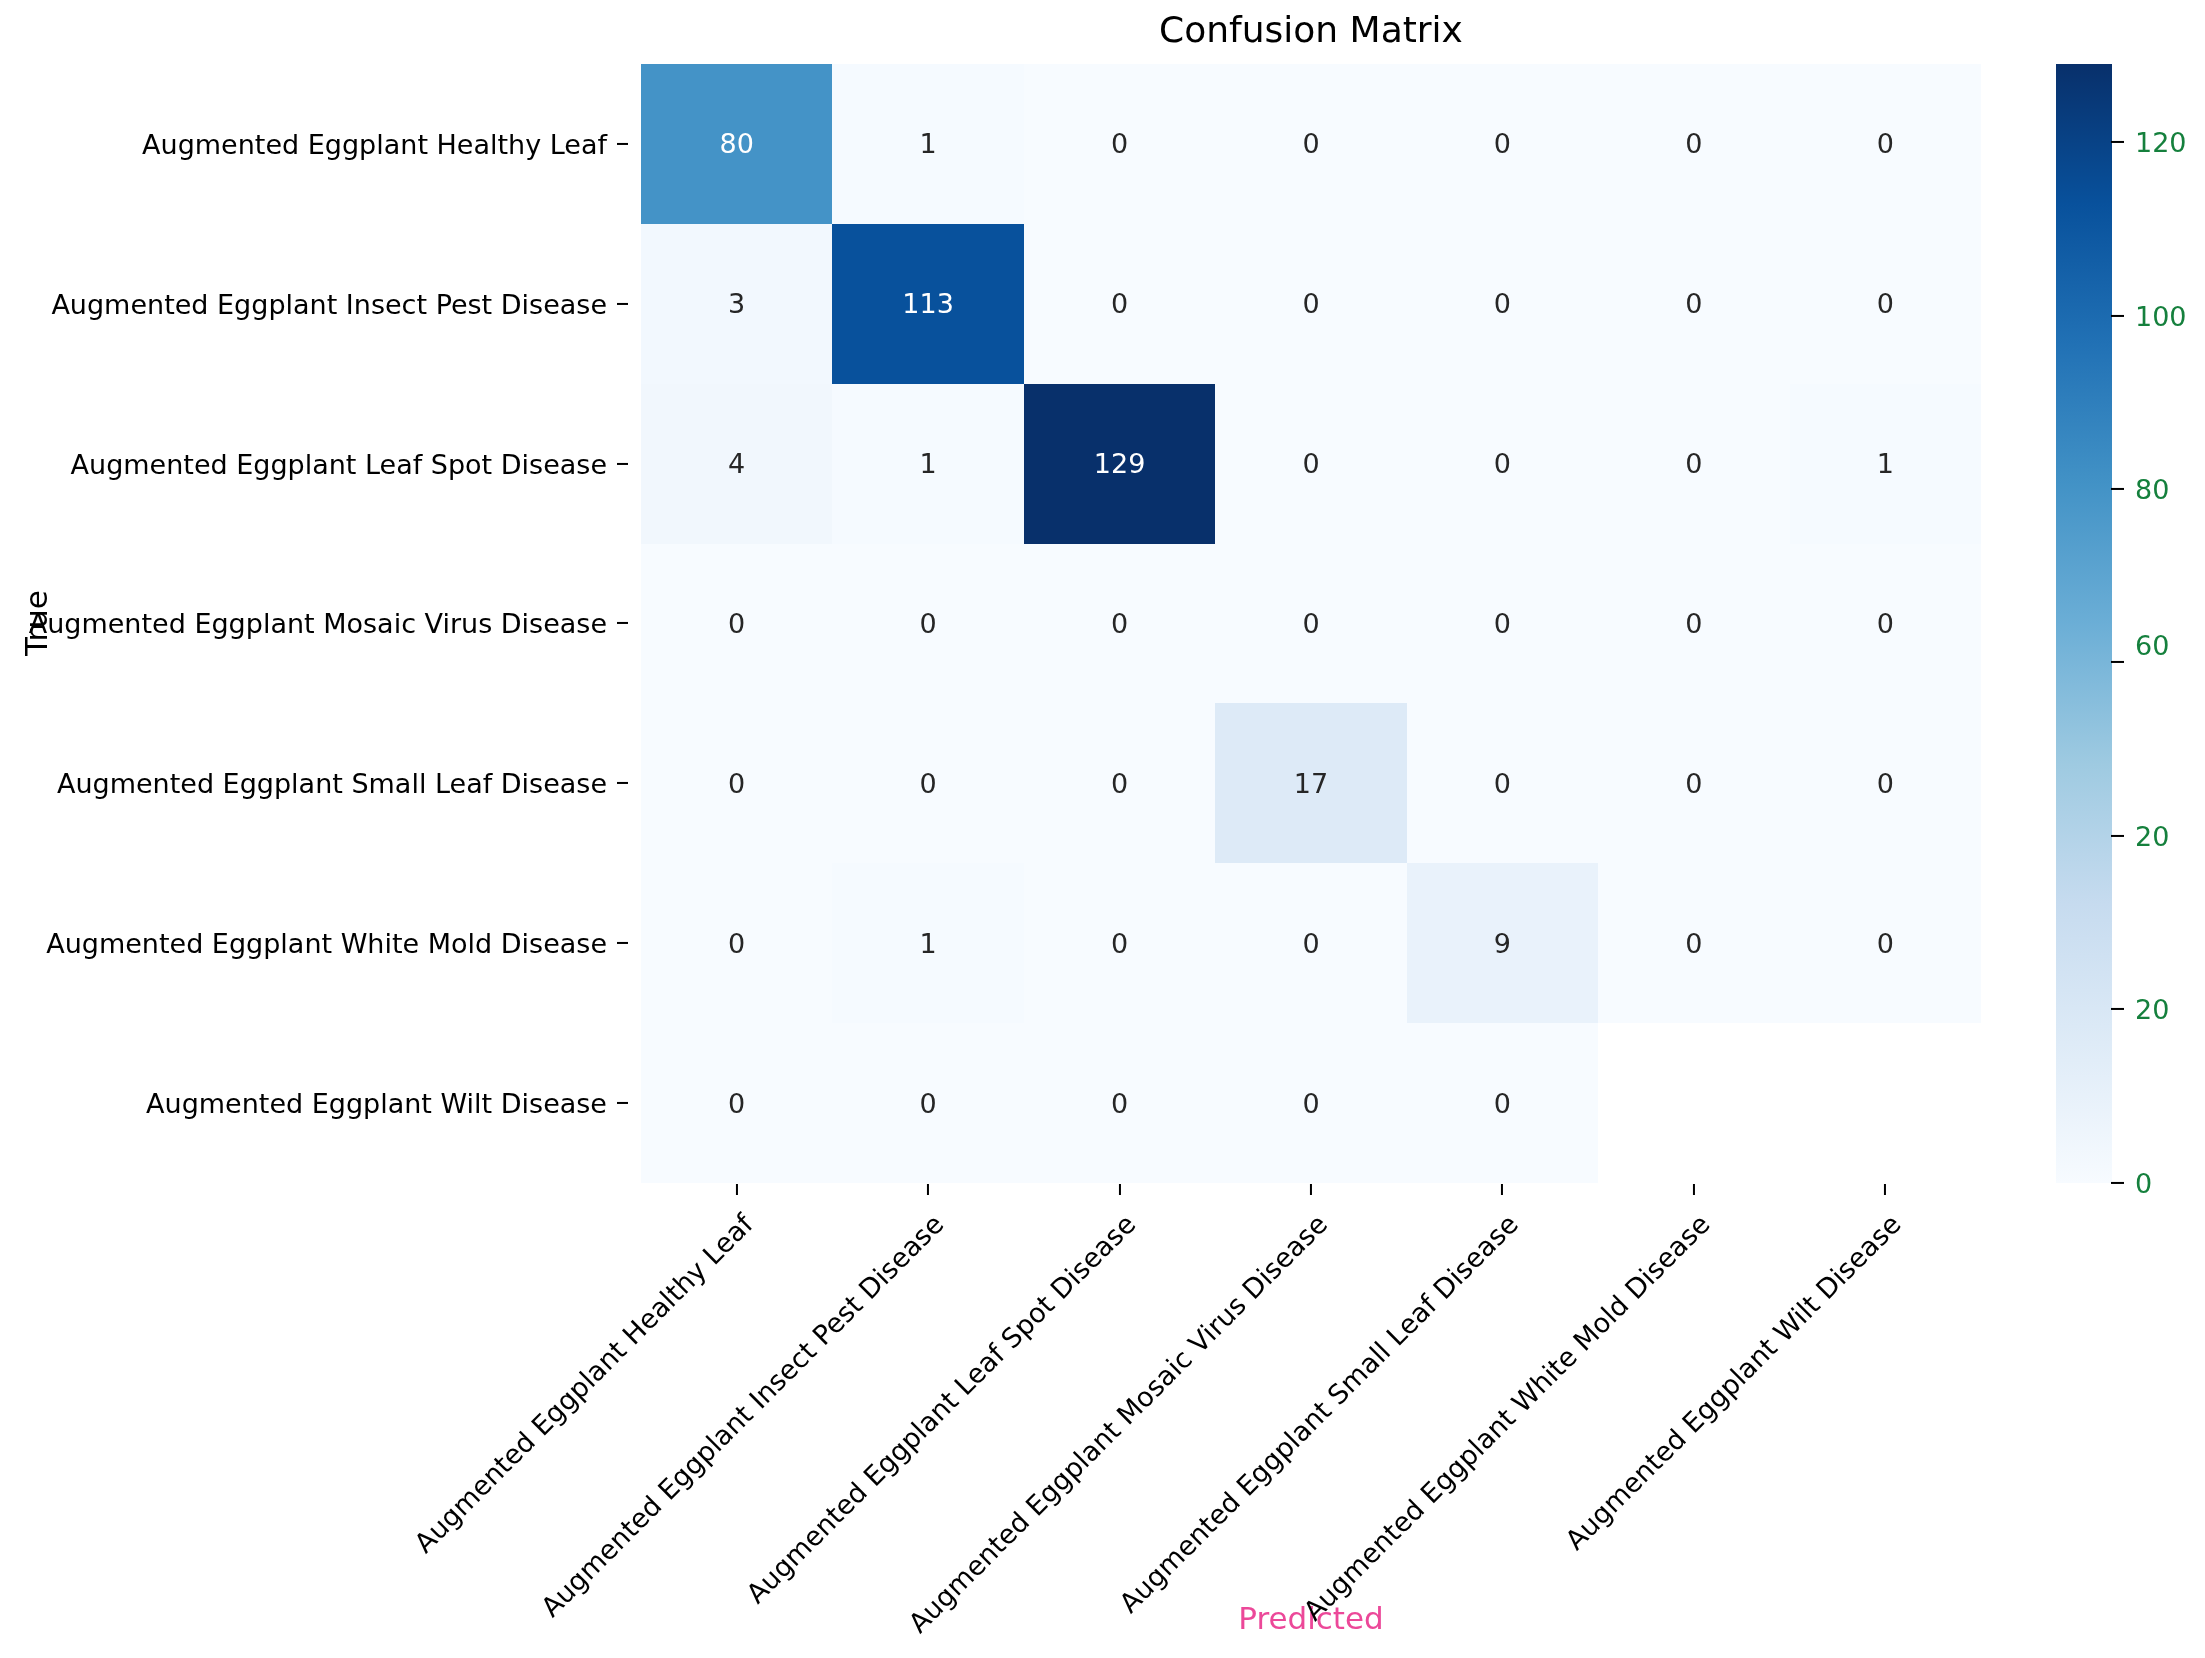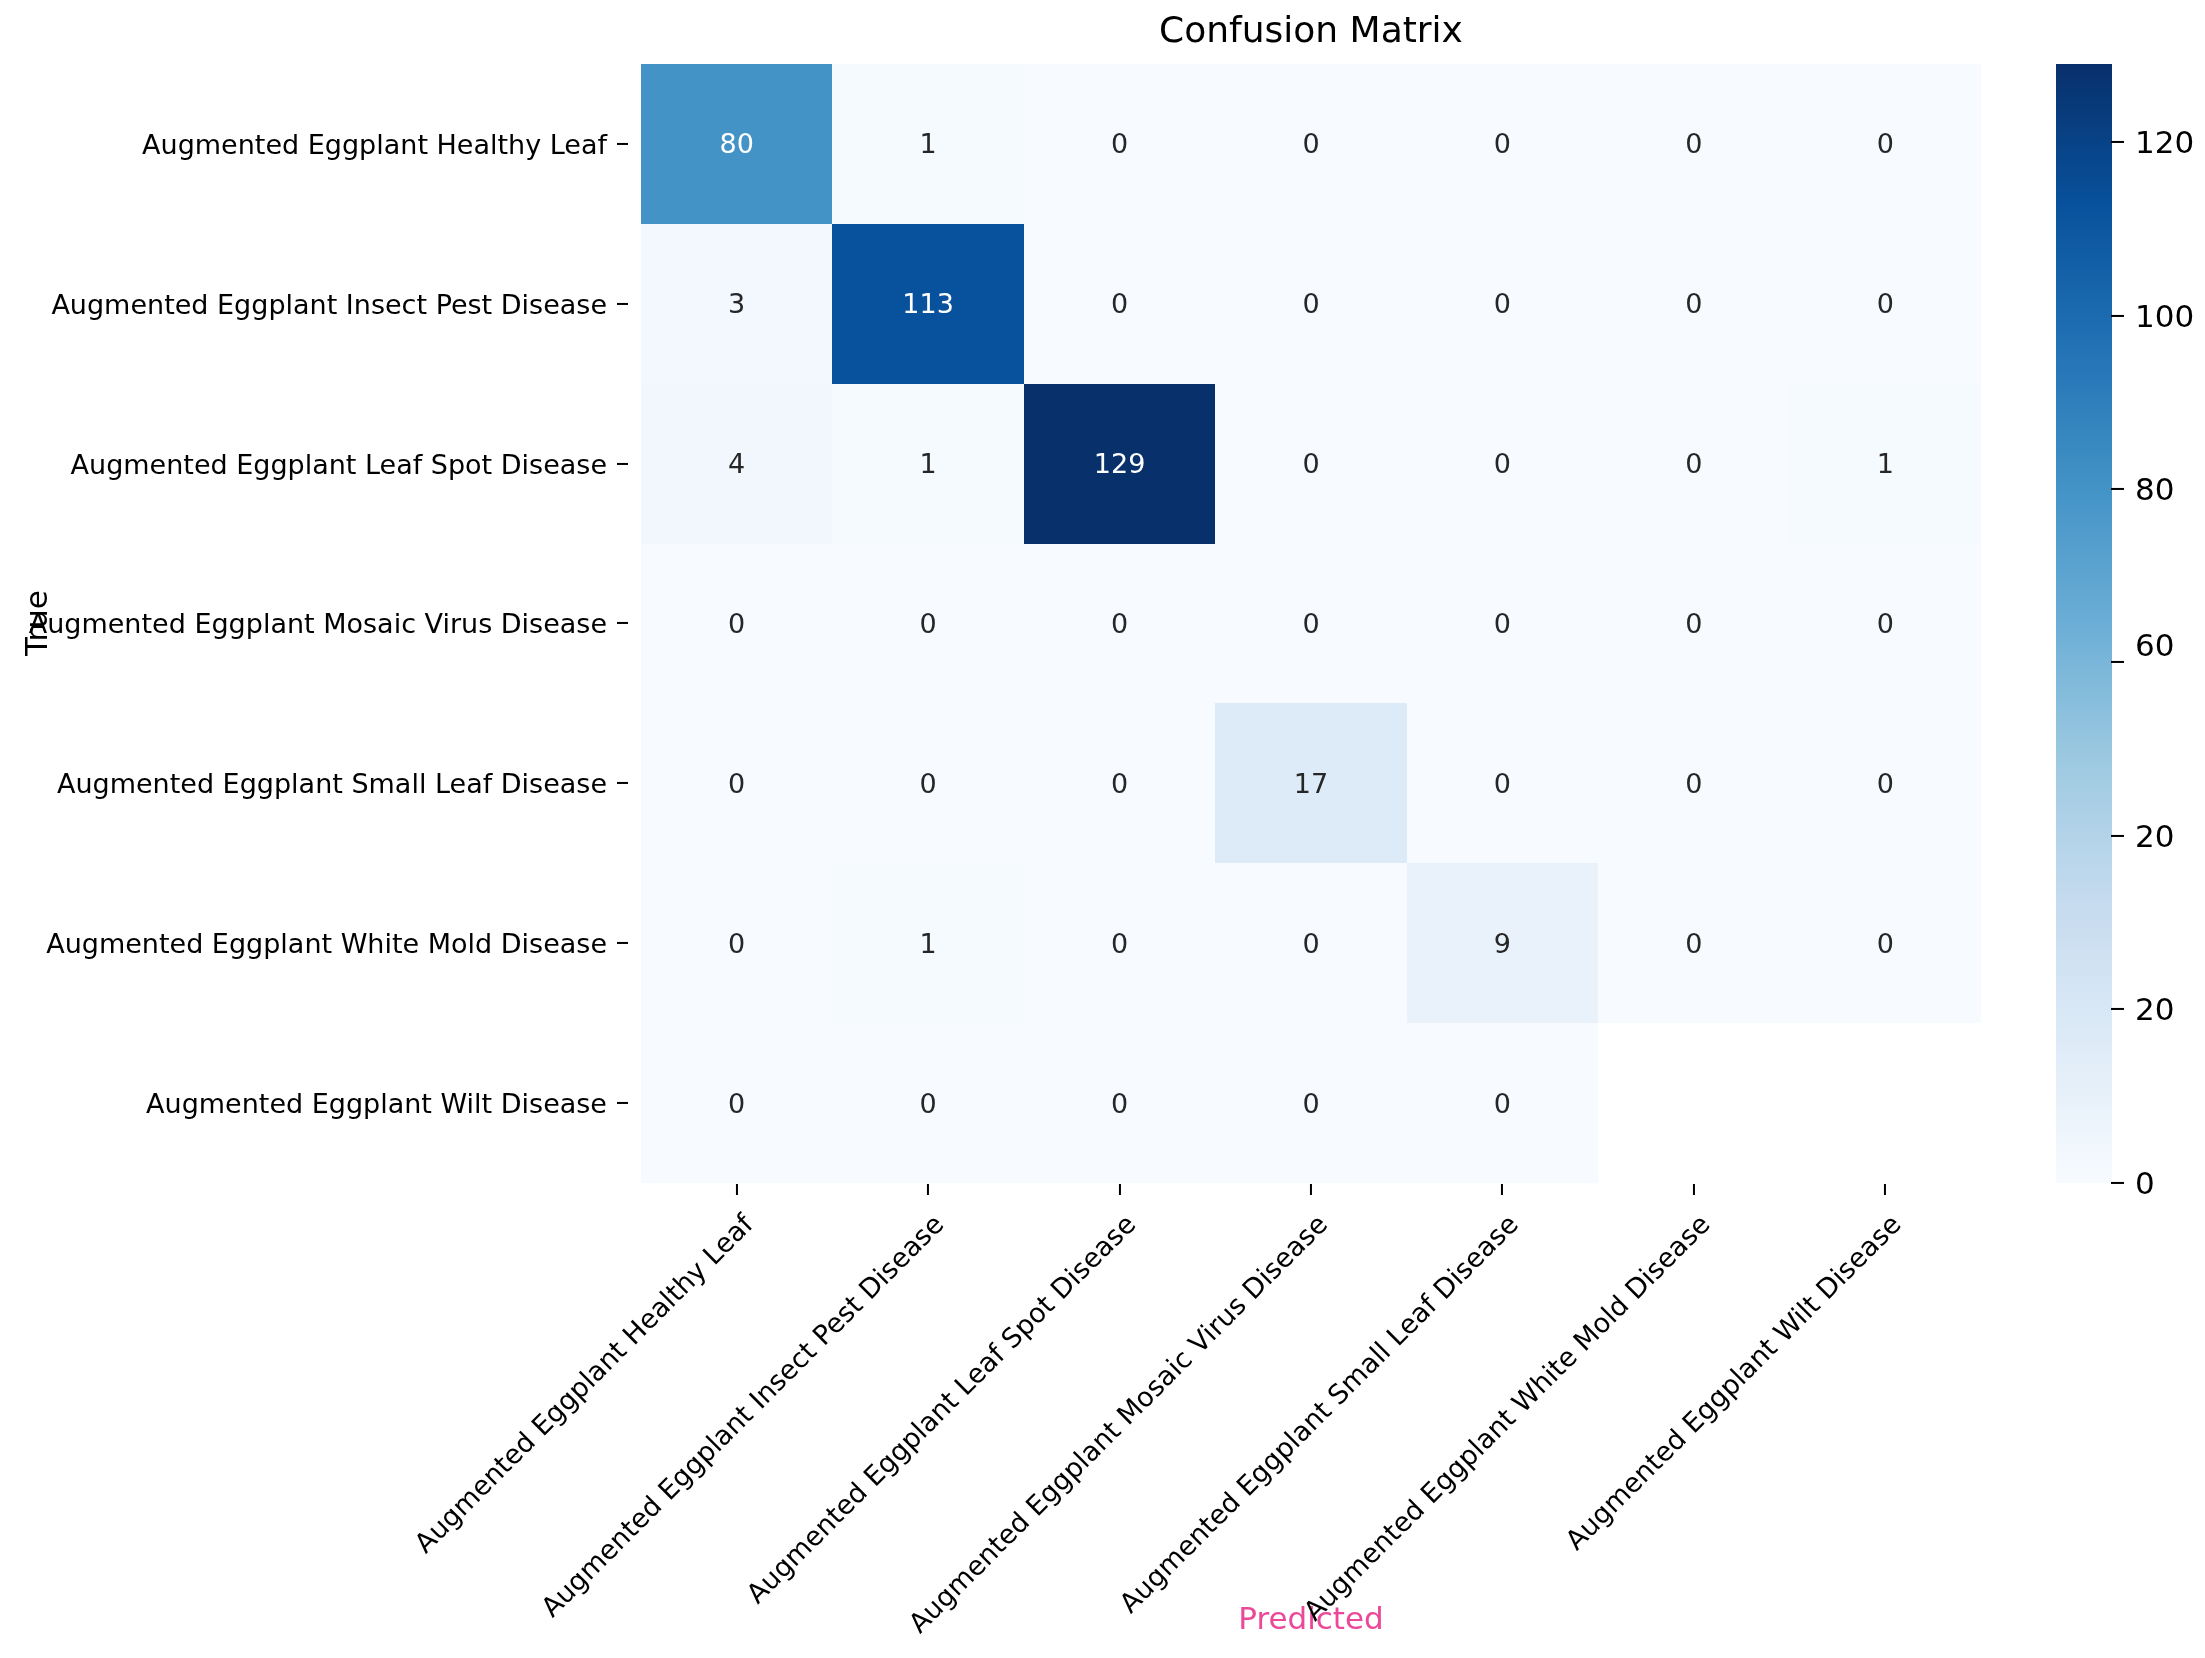--- a/index.html
+++ b/index.html
@@ -14,21 +14,21 @@
     white-space:nowrap;transform:translateY(-50%);}
   .ytick-dash{position:absolute;left:617px;width:11.4px;height:2.1px;background:#000000;
     transform:translateY(-50%);}
   .xtick-dash{position:absolute;top:1184px;width:2.1px;height:11.4px;background:#000000;
     transform:translateX(-50%);}
   .xtick-label{position:absolute;top:1208px;font-size:27px;color:#000000;white-space:nowrap;
     transform:rotate(-45deg);transform-origin:100% 0;}
   .colorbar{position:absolute;left:2056px;top:64px;width:56px;height:1119px;}
   .cbar-dash{position:absolute;left:2111px;width:13px;height:2.1px;background:#000000;
     transform:translateY(-50%);}
-  .cbar-label{position:absolute;left:2135px;font-size:31px;color:#000000;
+  .cbar-label{position:absolute;left:2135px;font-size:27px;color:#15803d;
     transform:translateY(-50%);line-height:1;text-align:right;}
   .xlabel{position:absolute;left:641px;width:1340px;top:1600px;text-align:center;
     font-size:31px;color:#ec4899;}
   .ylabel{position:absolute;left:36px;top:623px;font-size:31px;color:#000000;white-space:nowrap;
     transform:translate(-50%,-50%) rotate(-90deg);}
 </style>
 </head>
 <body>
 
 <div class="figure">

